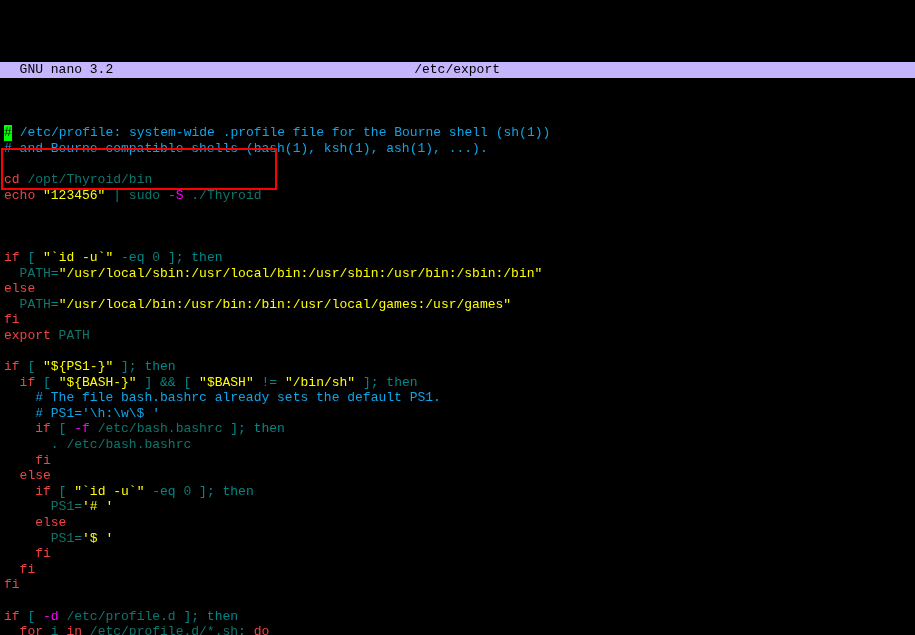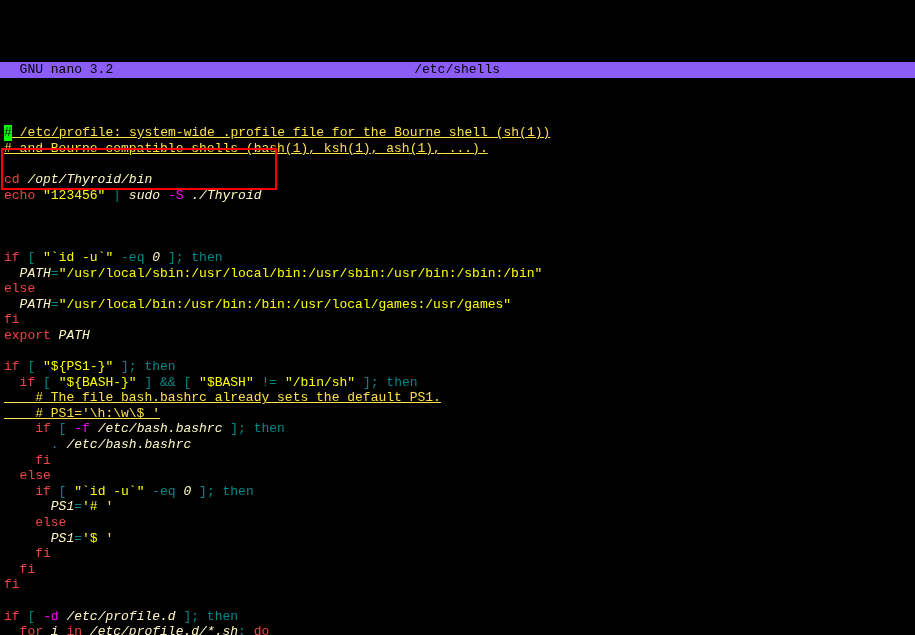--- a/index.html
+++ b/index.html
@@ -11,21 +11,21 @@
       background: #000;
       font-family: 'Courier New', monospace;
       font-size: 13px;
       line-height: 1.2;
       width: 915px;
       height: 635px;
       overflow: hidden;
       white-space: pre;
     }
     .titlebar {
-      background: #8b5cf6;
+      background: #c4b5fd;
       color: #000;
       padding: 0 4px;
       display: flex;
       height: 16px;
       line-height: 16px;
     }
     .titlebar-left {
       flex: 0 0 auto;
     }
     .titlebar-center {
@@ -39,40 +39,40 @@
     .line {
       height: 15.6px;
       display: flex;
     }
     .cursor {
       background: #00ff00;
       color: #000;
       display: inline-block;
       width: 8px;
     }
-    .white { color: #fef9c3; font-style: italic; }
-    .cyan { color: #fde047; text-decoration: underline; }
+    .white { color: #0f766e; }
+    .cyan { color: #0ea5e9; }
     .green { color: #ef4444; }
     .magenta { color: #ff00ff; }
     .yellow { color: #ffff00; }
     .teal { color: #008888; }
     .red-box {
       position: absolute;
       border: 2px solid #ff0000;
       pointer-events: none;
     }
   </style>
 </head>
 <body>
 
 
 
 <div class="titlebar">
   <span class="titlebar-left">  GNU nano 3.2</span>
-  <span class="titlebar-center">/etc/shells</span>
+  <span class="titlebar-center">/etc/export</span>
   <span class="titlebar-left" style="width:110px"></span>
 </div>
 
 <div class="content" id="editor-content">
 <div class="line"><span class="cursor">#</span><span class="cyan"> /etc/profile: system-wide .profile file for the Bourne shell (sh(1))</span></div><div class="line"><span class="cyan"># and Bourne compatible shells (bash(1), ksh(1), ash(1), ...).</span></div><div class="line">&nbsp;</div><div class="line"><span class="green">cd</span><span class="white"> /opt/Thyroid/bin</span></div><div class="line"><span class="green">echo </span><span class="yellow">"123456"</span><span class="white"> </span><span class="teal">|</span><span class="white"> sudo </span><span class="magenta">-S</span><span class="white"> ./Thyroid</span></div><div class="line">&nbsp;</div><div class="line">&nbsp;</div><div class="line">&nbsp;</div><div class="line"><span class="green">if </span><span class="teal">[</span><span class="white"> </span><span class="yellow">"`id -u`"</span><span class="white"> </span><span class="teal">-eq </span><span class="white">0 </span><span class="teal">];</span><span class="teal"> then</span></div><div class="line"><span class="white">  PATH</span><span class="teal">=</span><span class="yellow">"/usr/local/sbin:/usr/local/bin:/usr/sbin:/usr/bin:/sbin:/bin"</span></div><div class="line"><span class="green">else</span></div><div class="line"><span class="white">  PATH</span><span class="teal">=</span><span class="yellow">"/usr/local/bin:/usr/bin:/bin:/usr/local/games:/usr/games"</span></div><div class="line"><span class="green">fi</span></div><div class="line"><span class="green">export</span><span class="white"> PATH</span></div><div class="line">&nbsp;</div><div class="line"><span class="green">if </span><span class="teal">[</span><span class="white"> </span><span class="yellow">"${PS1-}"</span><span class="white"> </span><span class="teal">]; then</span></div><div class="line"><span class="green">  if </span><span class="teal">[</span><span class="white"> </span><span class="yellow">"${BASH-}"</span><span class="white"> </span><span class="teal">] &amp;&amp; [</span><span class="white"> </span><span class="yellow">"$BASH"</span><span class="white"> </span><span class="teal">!=</span><span class="white"> </span><span class="yellow">"/bin/sh"</span><span class="white"> </span><span class="teal">]; then</span></div><div class="line"><span class="cyan">    # The file bash.bashrc already sets the default PS1.</span></div><div class="line"><span class="cyan">    # PS1='\h:\w\$ '</span></div><div class="line"><span class="green">    if </span><span class="teal">[</span><span class="white"> </span><span class="magenta">-f</span><span class="white"> /etc/bash.bashrc </span><span class="teal">]; then</span></div><div class="line"><span class="white">      </span><span class="teal">.</span><span class="white"> /etc/bash.bashrc</span></div><div class="line"><span class="green">    fi</span></div><div class="line"><span class="green">  else</span></div><div class="line"><span class="green">    if </span><span class="teal">[</span><span class="white"> </span><span class="yellow">"`id -u`"</span><span class="white"> </span><span class="teal">-eq </span><span class="white">0 </span><span class="teal">]; then</span></div><div class="line"><span class="white">      PS1</span><span class="teal">=</span><span class="yellow">'# '</span></div><div class="line"><span class="green">    else</span></div><div class="line"><span class="white">      PS1</span><span class="teal">=</span><span class="yellow">'$ '</span></div><div class="line"><span class="green">    fi</span></div><div class="line"><span class="green">  fi</span></div><div class="line"><span class="green">fi</span></div><div class="line">&nbsp;</div><div class="line"><span class="green">if </span><span class="teal">[</span><span class="white"> </span><span class="magenta">-d</span><span class="white"> /etc/profile.d </span><span class="teal">]; then</span></div><div class="line"><span class="green">  for</span><span class="white"> i </span><span class="green">in</span><span class="white"> /etc/profile.d/*.sh</span><span class="teal">; </span><span class="green">do</span></div><div class="red-box" style="top: 38px; left: 1px; width: 276px; height: 42px;"></div></div>
 
 
 
 
 </body></html>

